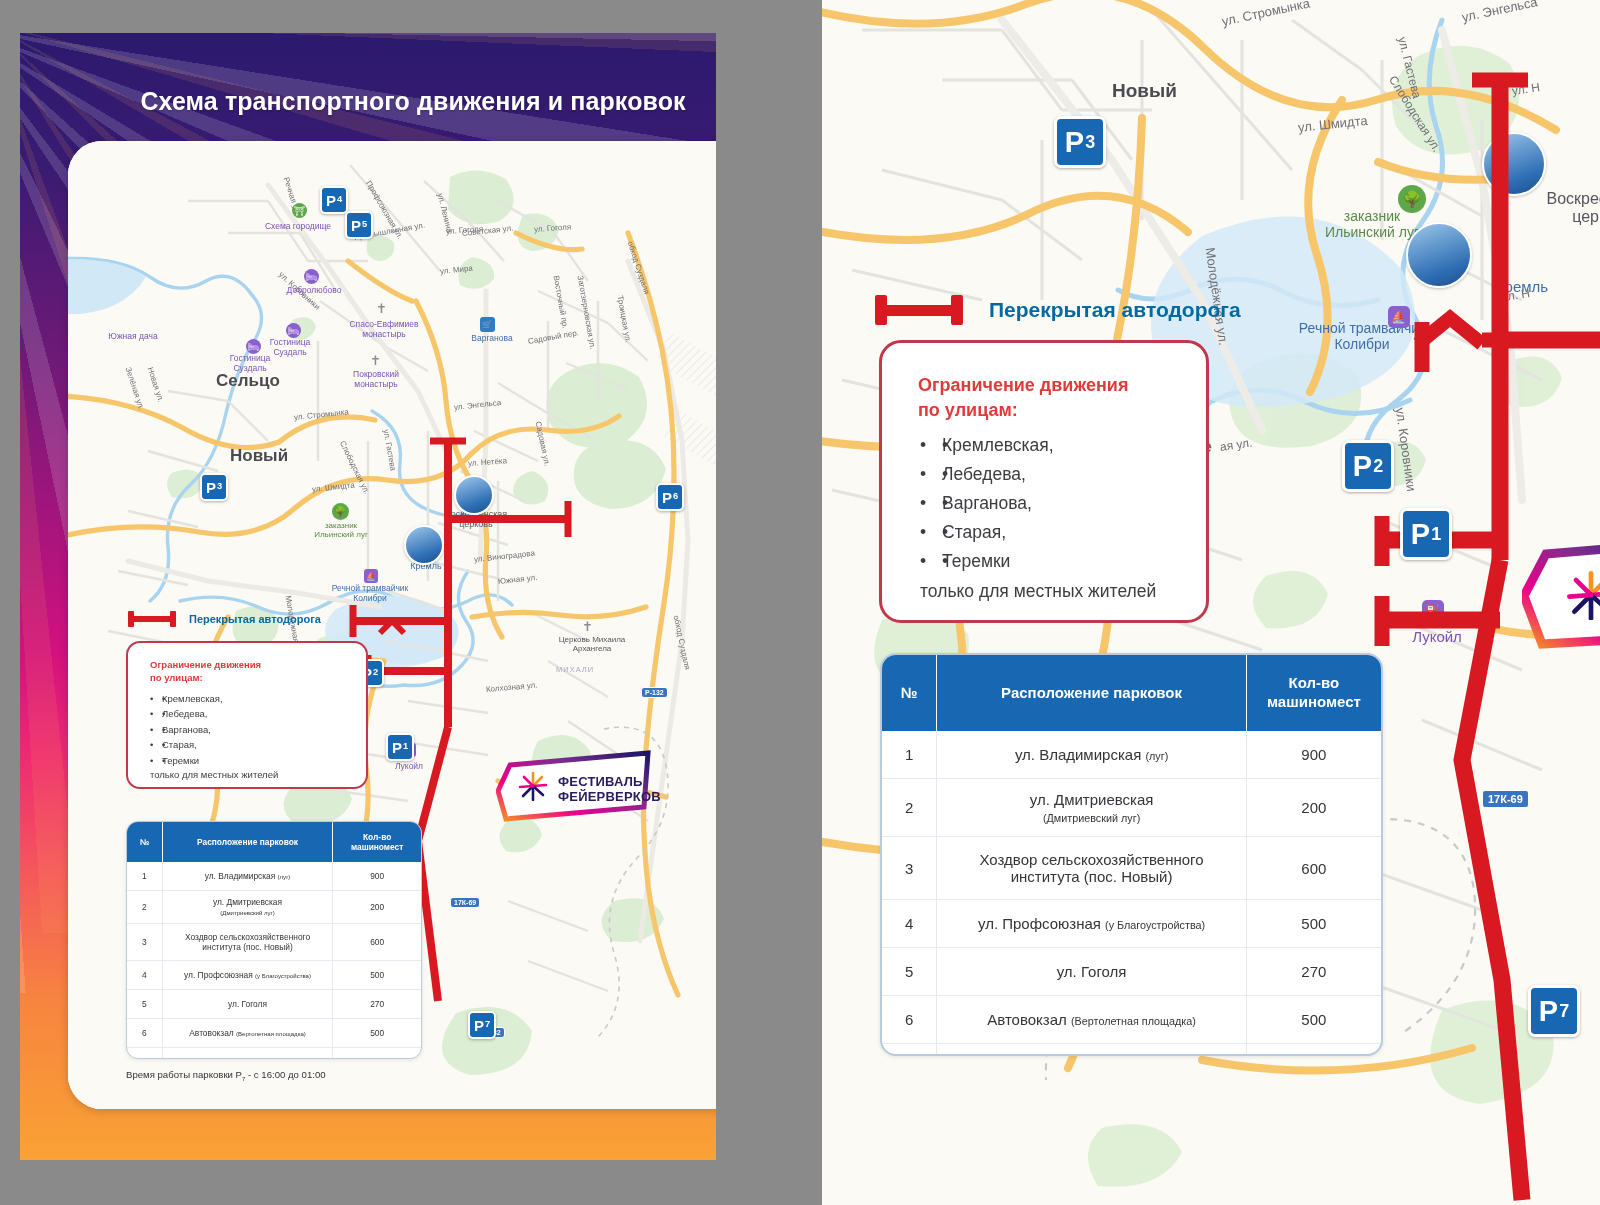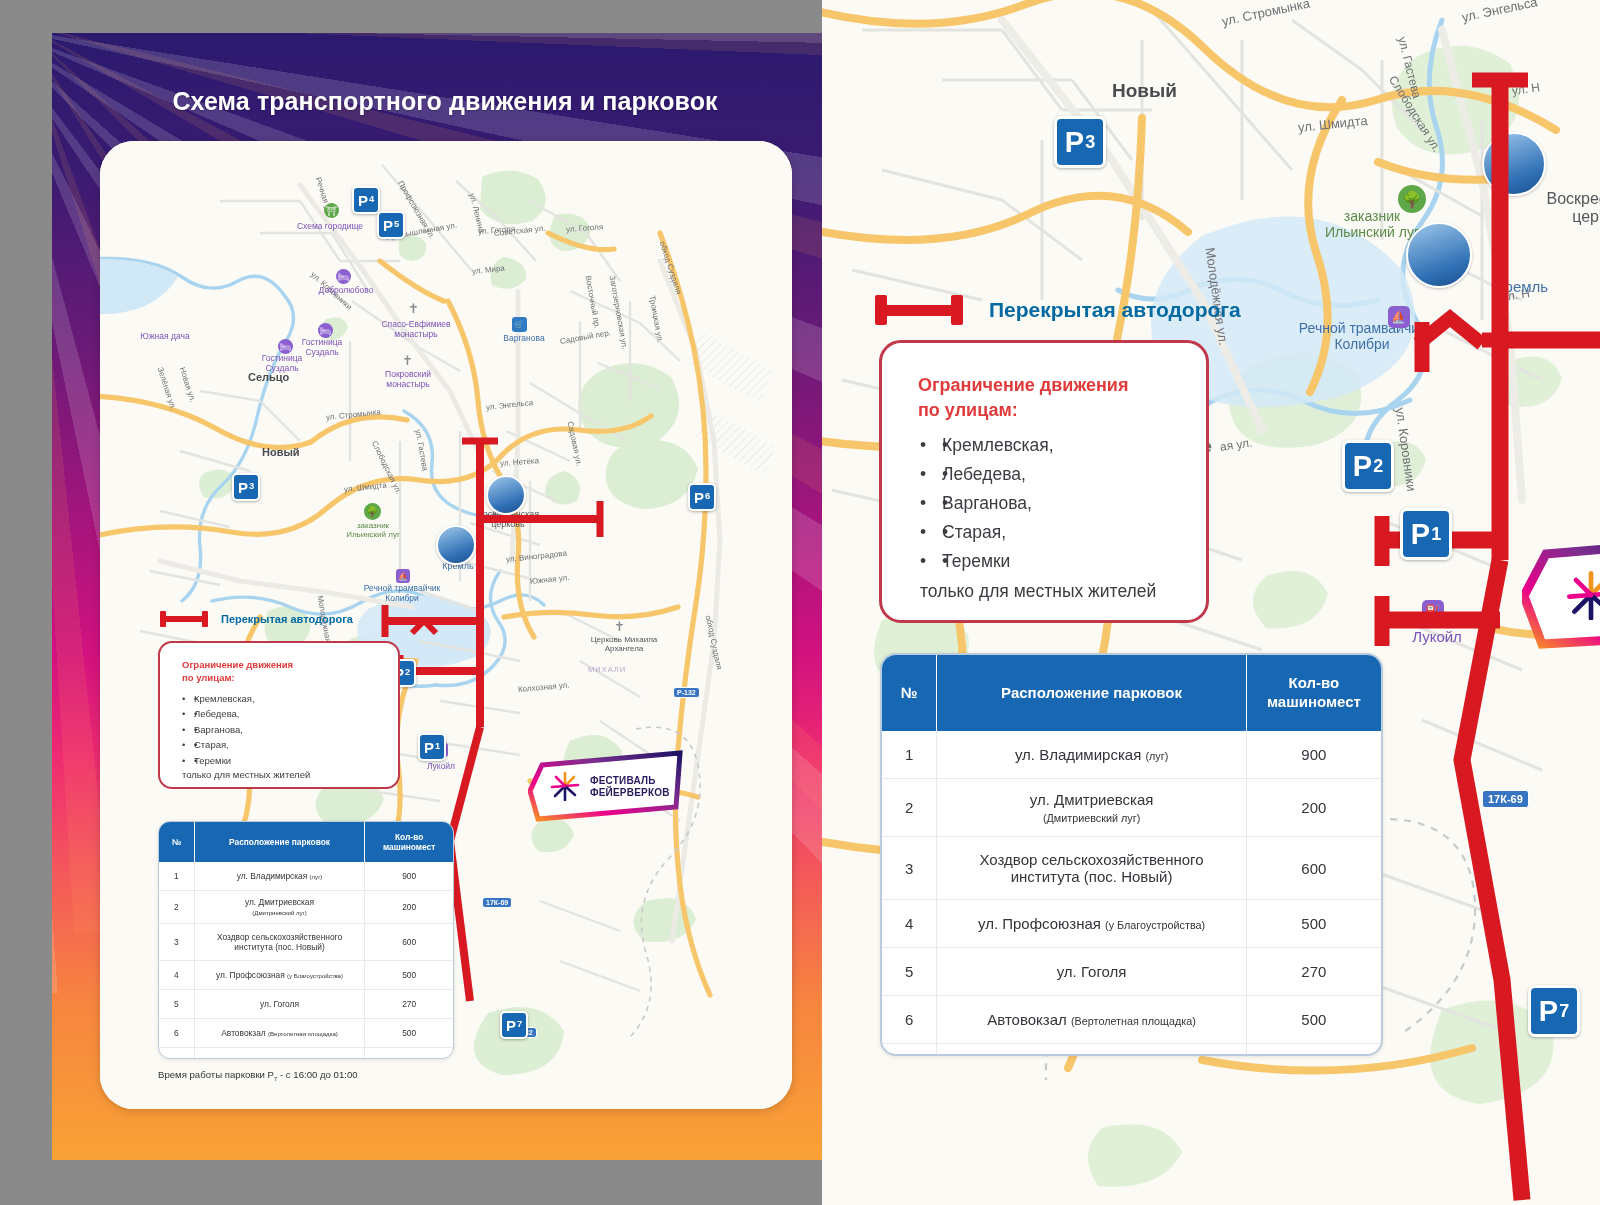--- a/index.html
+++ b/index.html
@@ -6,34 +6,33 @@
   body{
     width:1600px;height:1205px;
     background:#8a8a8a;
     font-family:"Liberation Sans", sans-serif;
     overflow:hidden;
     position:relative;
   }
 
   
   #poster{
-    position:absolute;left:52px;top:33px;width:786px;height:1127px;
+    position:absolute;left:20px;top:33px;width:696px;height:1127px;
     overflow:hidden;
     background:
       linear-gradient(180deg,
         #2b1a6e 0%,
         #3a1b72 12%,
         #6b1a77 28%,
         #a0157c 42%,
         #d2117f 55%,
         #ee2a72 64%,
         #f4565c 74%,
         #f7853f 86%,
         #f9a235 100%);
-    padding-left: 40px;
   }
   
   #poster .rays{
     position:absolute;left:-180px;top:-220px;width:1180px;height:1180px;
     opacity:.17;
     background:repeating-conic-gradient(from 0deg at 10% 18%,
       rgba(255,255,255,.85) 0deg 3.2deg, rgba(255,255,255,0) 3.2deg 11deg);
     pointer-events:none;
   }
   #poster .rays2{
@@ -66,21 +65,21 @@
     background:#fbfaf5;overflow:hidden;
   }
 
   
   .mapcanvas{position:absolute;inset:0;background:#fbfaf5;}
   .mapcanvas svg{position:absolute;left:0;top:0;}
 
   
   .mlabel{position:absolute;color:#6f6f74;font-size:8px;white-space:nowrap;
           transform-origin:left center;pointer-events:none;}
-  .mlabel.big{font-size:11px;color:#4a4a50;font-weight:bold;}
+  .mlabel.big{font-size:17px;color:#4a4a50;font-weight:bold;}
   .mlabel.poi{color:#7b52b8;font-size:8.5px;text-align:center;}
   .mlabel.poi2{color:#3f6fa8;font-size:8.5px;text-align:center;}
   .mlabel.dark{color:#55555c;}
   .mlabel.green{color:#5c8a4a;}
   .mlabel.ctr{text-align:center;transform-origin:center center;}
 
   
   .pmark{position:absolute;background:#1767b2;border:2px solid #ffffff;
          border-radius:5px;color:#fff;font-weight:bold;
          display:flex;align-items:center;justify-content:center;
@@ -474,21 +473,21 @@
             <line x1="15" y1="15" x2="15" y2="2" stroke="#f7941e"></line>
             <line x1="15" y1="15" x2="24" y2="6" stroke="#f7941e"></line>
             <line x1="15" y1="15" x2="28" y2="14" stroke="#ec008c"></line>
             <line x1="15" y1="15" x2="25" y2="24" stroke="#1b1464"></line>
             <line x1="15" y1="15" x2="15" y2="29" stroke="#1b1464"></line>
             <line x1="15" y1="15" x2="5" y2="25" stroke="#1b1464"></line>
             <line x1="15" y1="15" x2="2" y2="16" stroke="#ec008c"></line>
             <line x1="15" y1="15" x2="6" y2="6" stroke="#ec008c"></line>
           </g>
         </svg>
-        <div class="txt" style="left:62px;top:30px;font-size:10px;">
+        <div class="txt" style="left:62px;top:30px;font-size:13px;">
           <div>ФЕСТИВАЛЬ</div>
           <div class="l2">ФЕЙЕРВЕРКОВ</div>
         </div>
       </div>
 
     </div>
   </div>
 </div>
 
 <div id="zoompanel">

